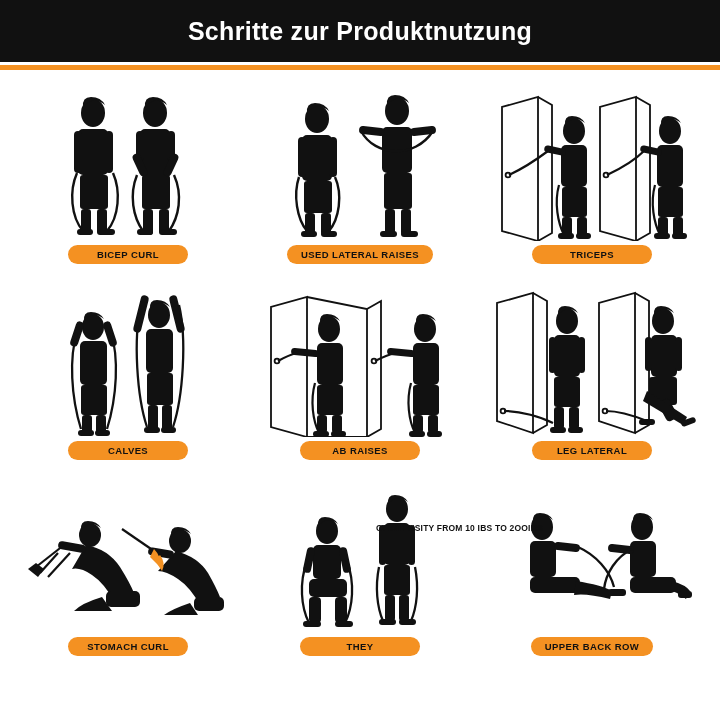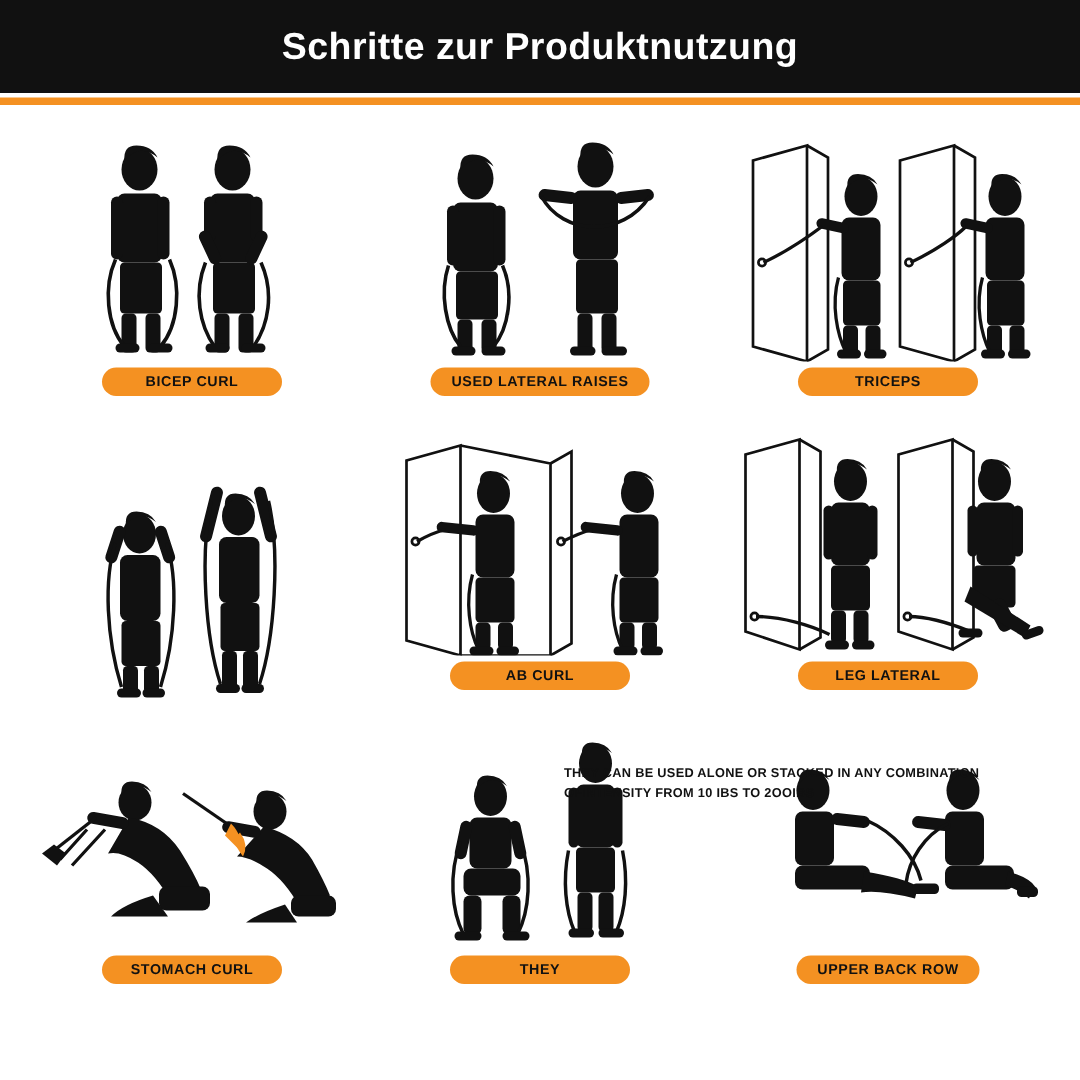--- a/index.html
+++ b/index.html
@@ -275,20 +275,21 @@
             <path d="M146 18 C 154 52, 150 110, 140 140"></path>
           </g>
           <g fill="#111111">
             <rect x="45" y="143" width="16" height="6" rx="3"></rect>
             <rect x="62" y="143" width="15" height="6" rx="3"></rect>
             <rect x="111" y="140" width="16" height="6" rx="3"></rect>
             <rect x="128" y="140" width="15" height="6" rx="3"></rect>
           </g>
         </svg>
       </div>
+      <div class="label">CALVES</div>
     </div>
 
     <div class="cell">
       <div class="art">
         <svg width="210" height="150" viewBox="0 0 210 150">
           <g stroke="#111111" stroke-width="1.8" fill="none">
             <path d="M16 20 L16 140 L52 150 L52 10 Z"></path>
             <path d="M52 10 L112 22 L112 150 L52 150"></path>
             <path d="M112 22 L126 14 L126 142 L112 150"></path>
             <circle cx="22" cy="74" r="2.4"></circle>
@@ -317,21 +318,21 @@
             <path d="M156 96 C 151 114, 154 134, 160 146"></path>
           </g>
           <g fill="#111111">
             <rect x="58" y="144" width="16" height="6" rx="3"></rect>
             <rect x="76" y="144" width="15" height="6" rx="3"></rect>
             <rect x="154" y="144" width="16" height="6" rx="3"></rect>
             <rect x="172" y="144" width="15" height="6" rx="3"></rect>
           </g>
         </svg>
       </div>
-      <div class="label">AB CURL</div>
+      <div class="label">AB RAISES</div>
     </div>
 
     <div class="cell">
       <div class="art">
         <svg width="210" height="150" viewBox="0 0 210 150">
           <g stroke="#111111" stroke-width="1.8" fill="none">
             <path d="M10 16 L10 134 L46 146 L46 6 Z"></path>
             <path d="M46 6 L60 14 L60 138 L46 146"></path>
             <path d="M112 16 L112 134 L148 146 L148 6 Z"></path>
             <path d="M148 6 L162 14 L162 138 L148 146"></path>
@@ -475,17 +476,16 @@
             <rect x="186" y="98" width="14" height="7" rx="3"></rect>
           </g>
         </svg>
       </div>
       <div class="label">UPPER BACK ROW</div>
     </div>
 
   </div>
 
   <div class="footnote">
-    <div>THEY CAN BE USED ALONE OR STACKED IN  ANY  COMBINATION</div>
     <div>OFINTENSITY  FROM 10 IBS TO 2OOIBS</div>
   </div>
 
 </div>
 
 </body></html>

